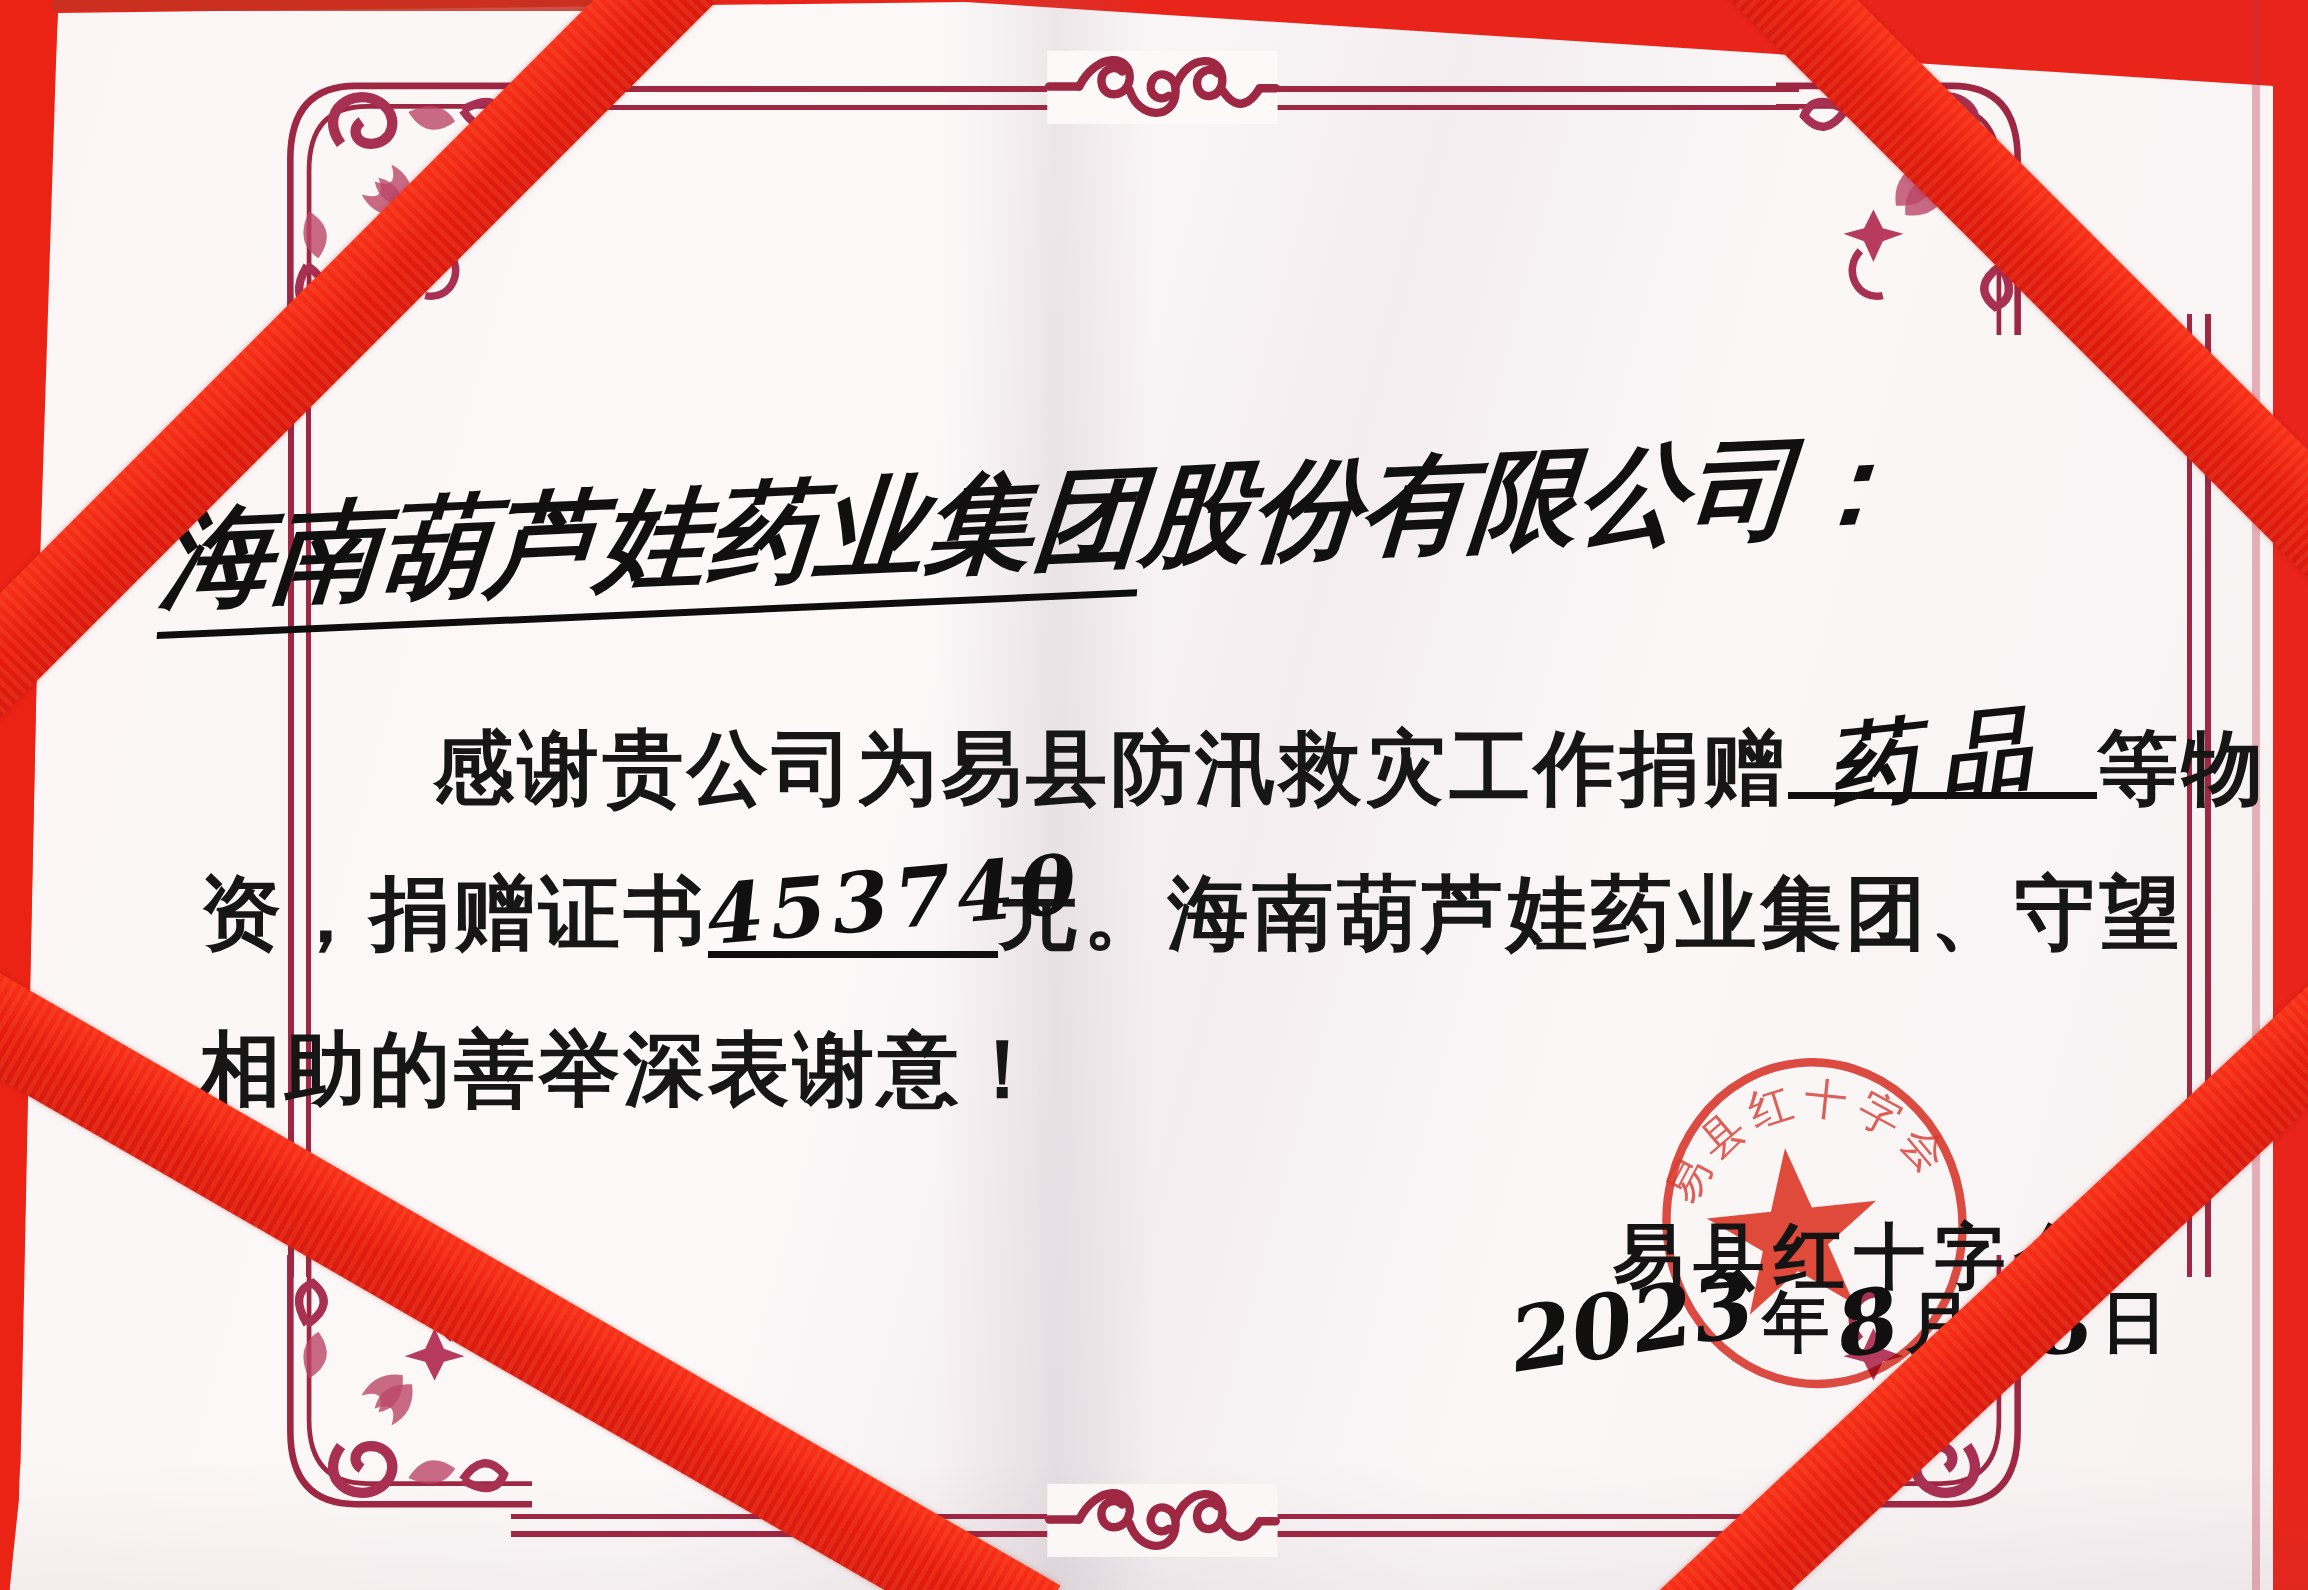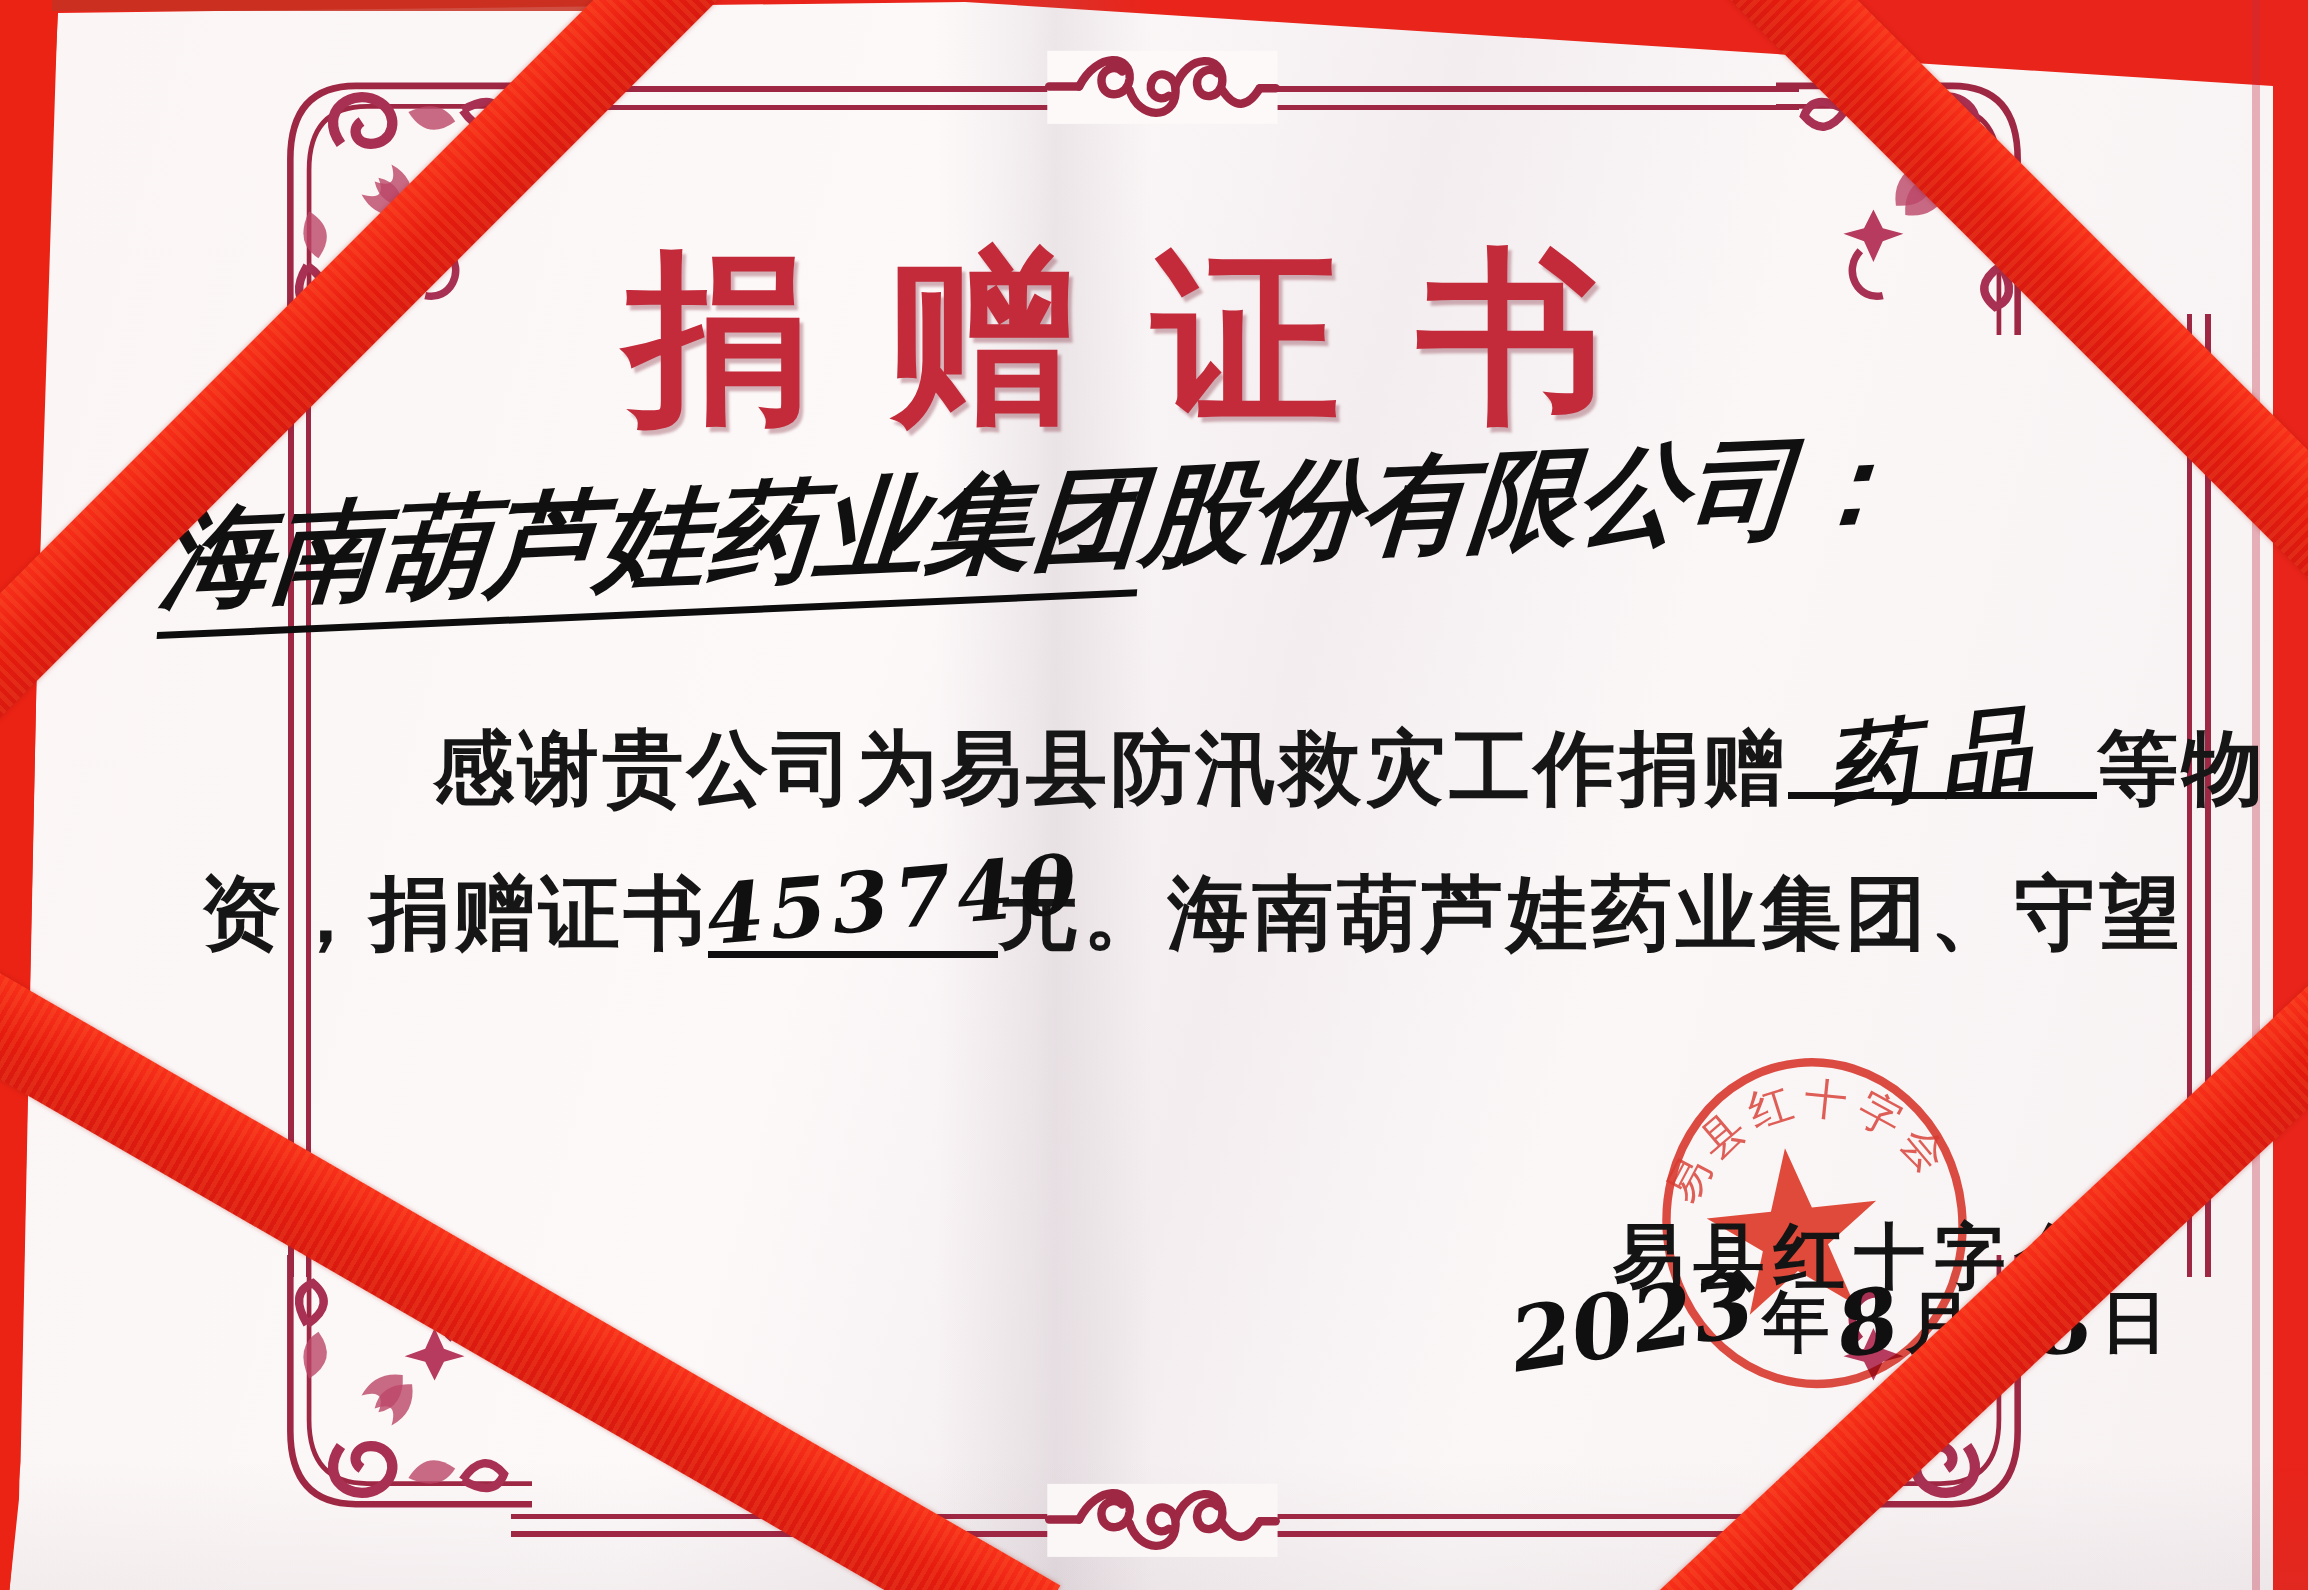--- a/index.html
+++ b/index.html
@@ -199,32 +199,32 @@
     <g fill="none" stroke="#9e2744" stroke-width="9" stroke-linecap="round">
       <path d="M60,56 H92"></path>
       <path d="M92,56 C112,18 148,22 146,48 C144,68 118,70 116,52 C114,38 130,32 138,40"></path>
       <path d="M146,60 C156,92 194,92 195,62 C196,42 176,38 170,50 C164,62 176,74 188,66"></path>
       <path d="M195,56 C208,20 246,22 245,50 C244,70 220,72 218,54 C217,40 232,34 240,42"></path>
       <path d="M245,60 q20,30 40,-2"></path>
       <path d="M285,58 H302"></path>
     </g>
   </svg>
 
-  <div class="title">捐赠证书</div>
 
   <div class="recipient hand">
     <span class="uline">海南葫芦娃药业集团</span><span>股份有限公司：</span>
   </div>
 
   <div class="bodyline l1">
     <span>感谢贵公司为易县防汛救灾工作捐赠</span><span class="blank items"><span class="hw hand">药品</span></span><span>等物</span>
   </div>
   <div class="bodyline l2">
     <span>资，捐赠证书</span><span class="blank amount"><span class="hw hand">453740</span></span><span>元。海南葫芦娃药业集团、守望</span>
   </div>
+  <div class="bodyline l3">相助的善举深表谢意！</div>
 
   <div class="signature">易县红十字会</div>
 
   <div class="dateline">
     <span class="num hand">2023</span>
     <span class="unit">年</span>
     <span class="num hand">8</span>
     <span class="unit">月</span>
     <span class="num day hand">18</span>
     <span class="unit">日</span>

